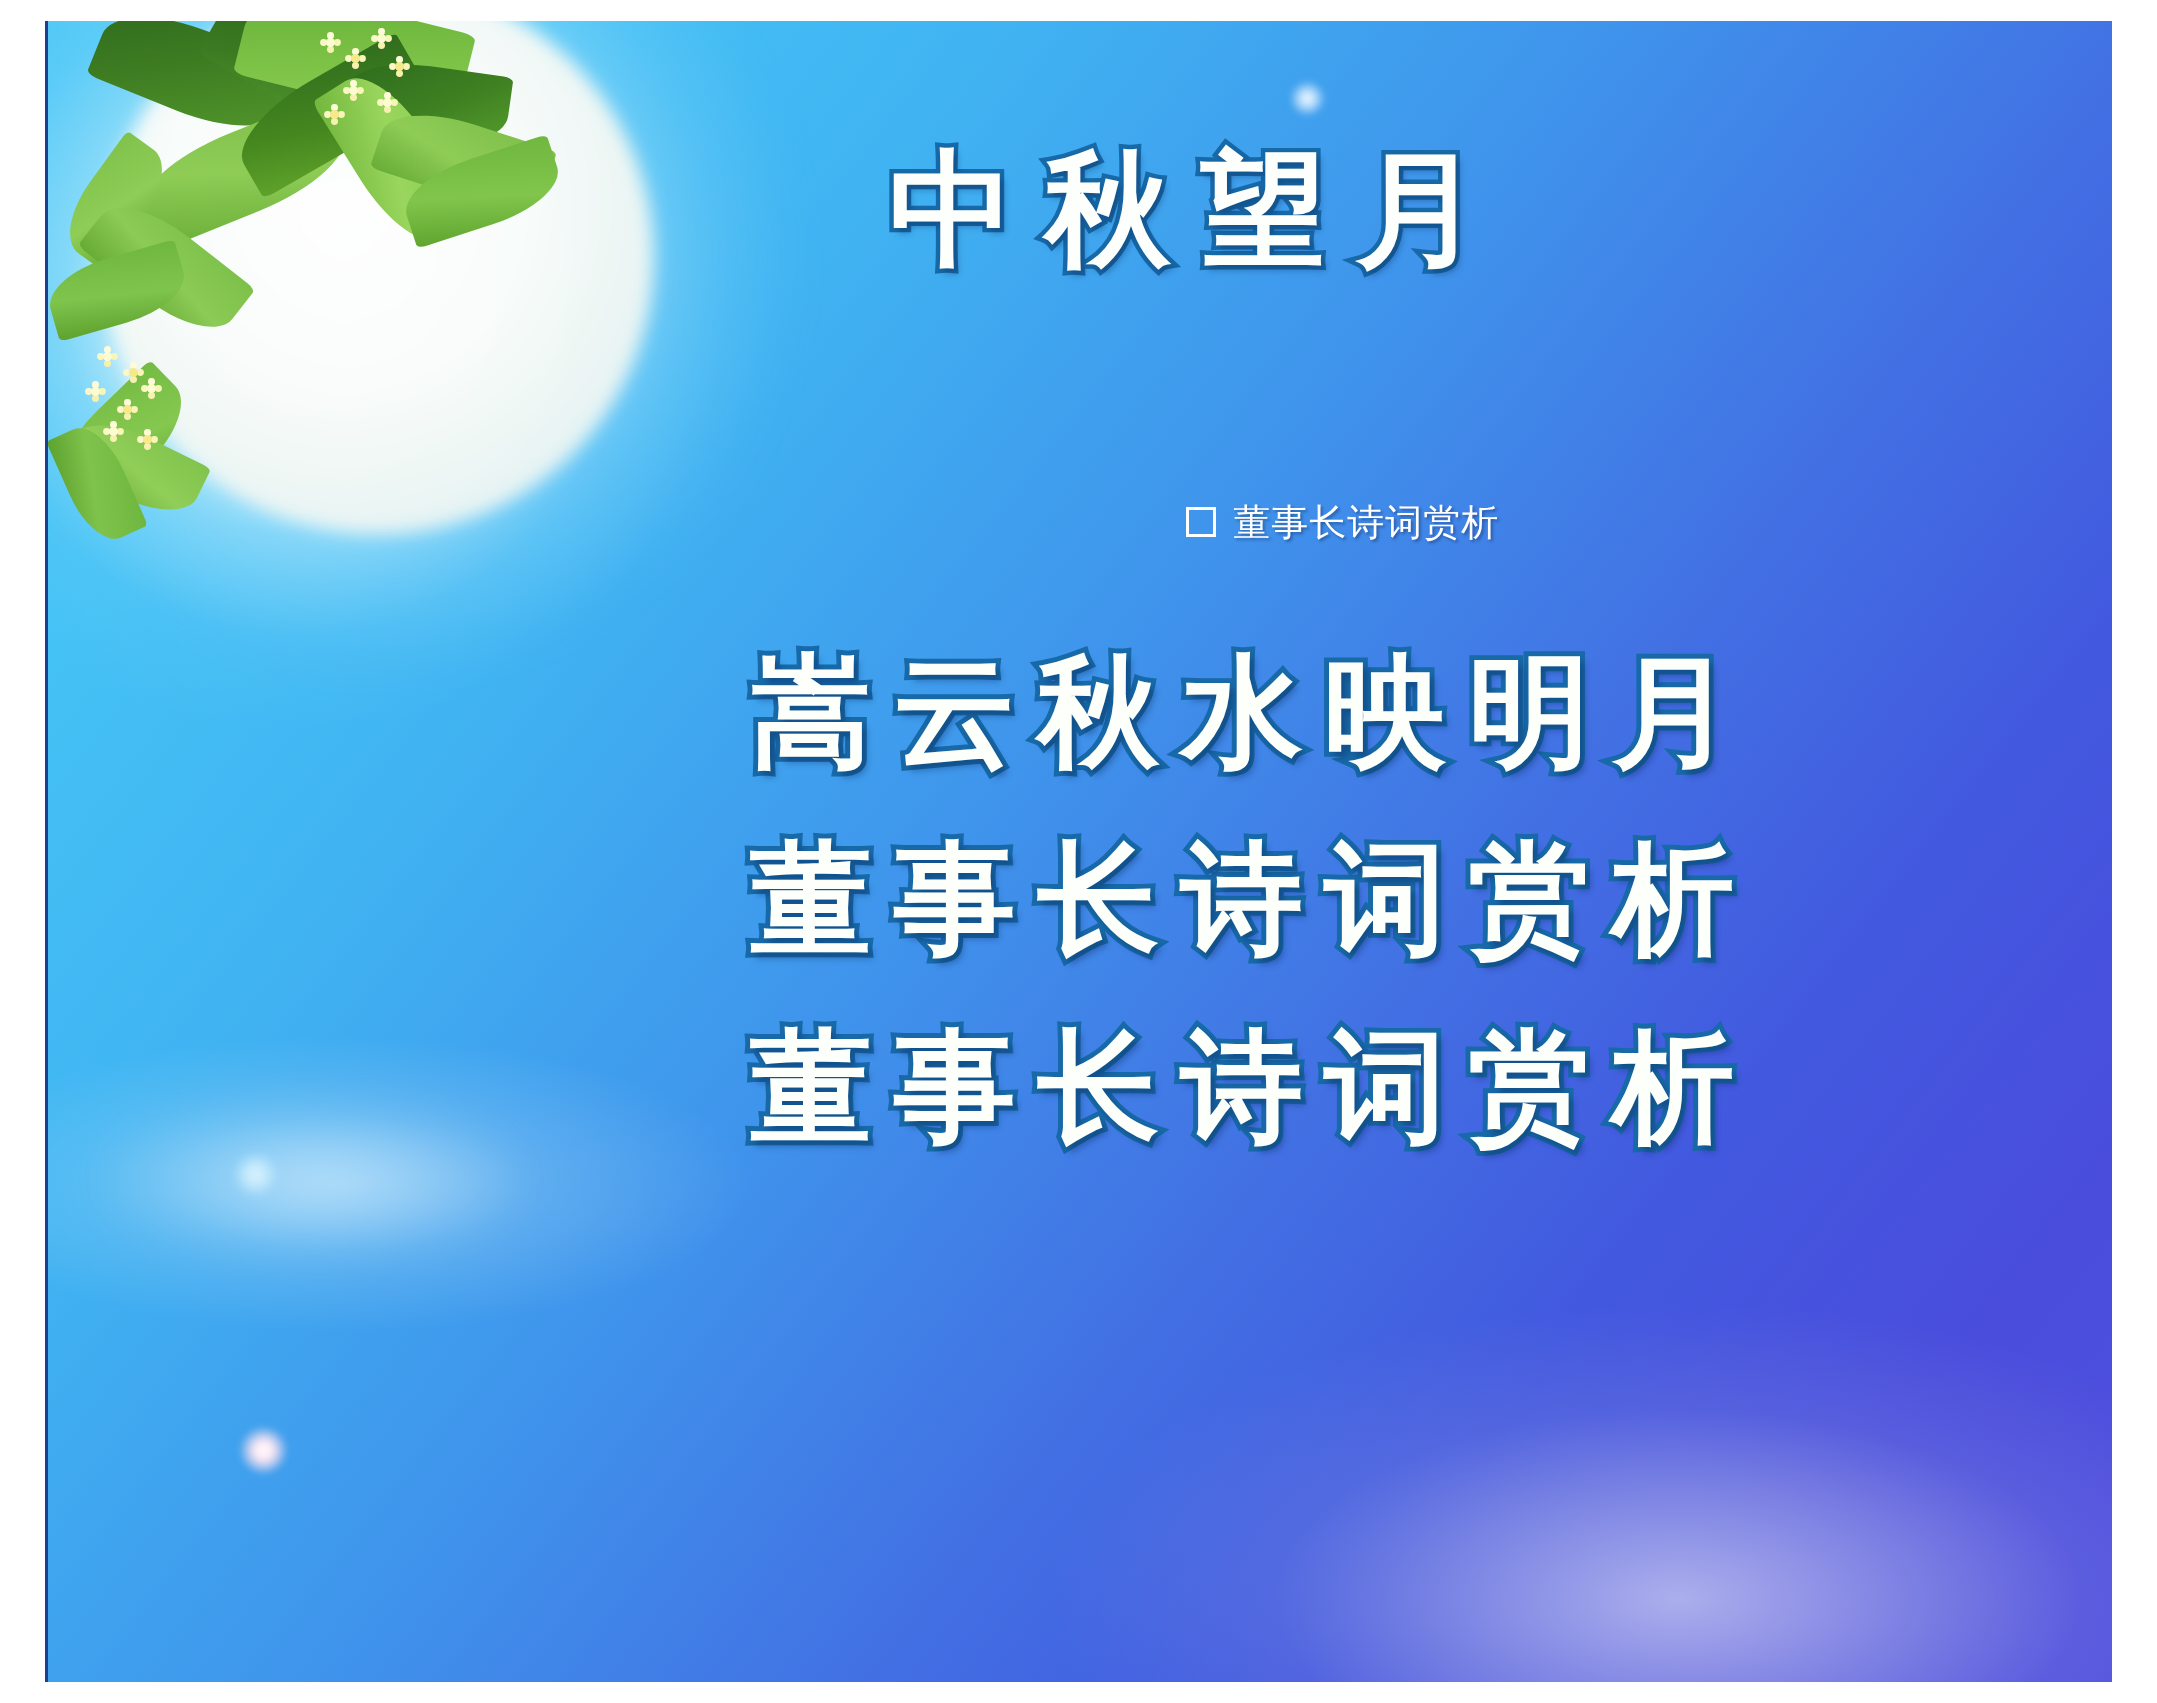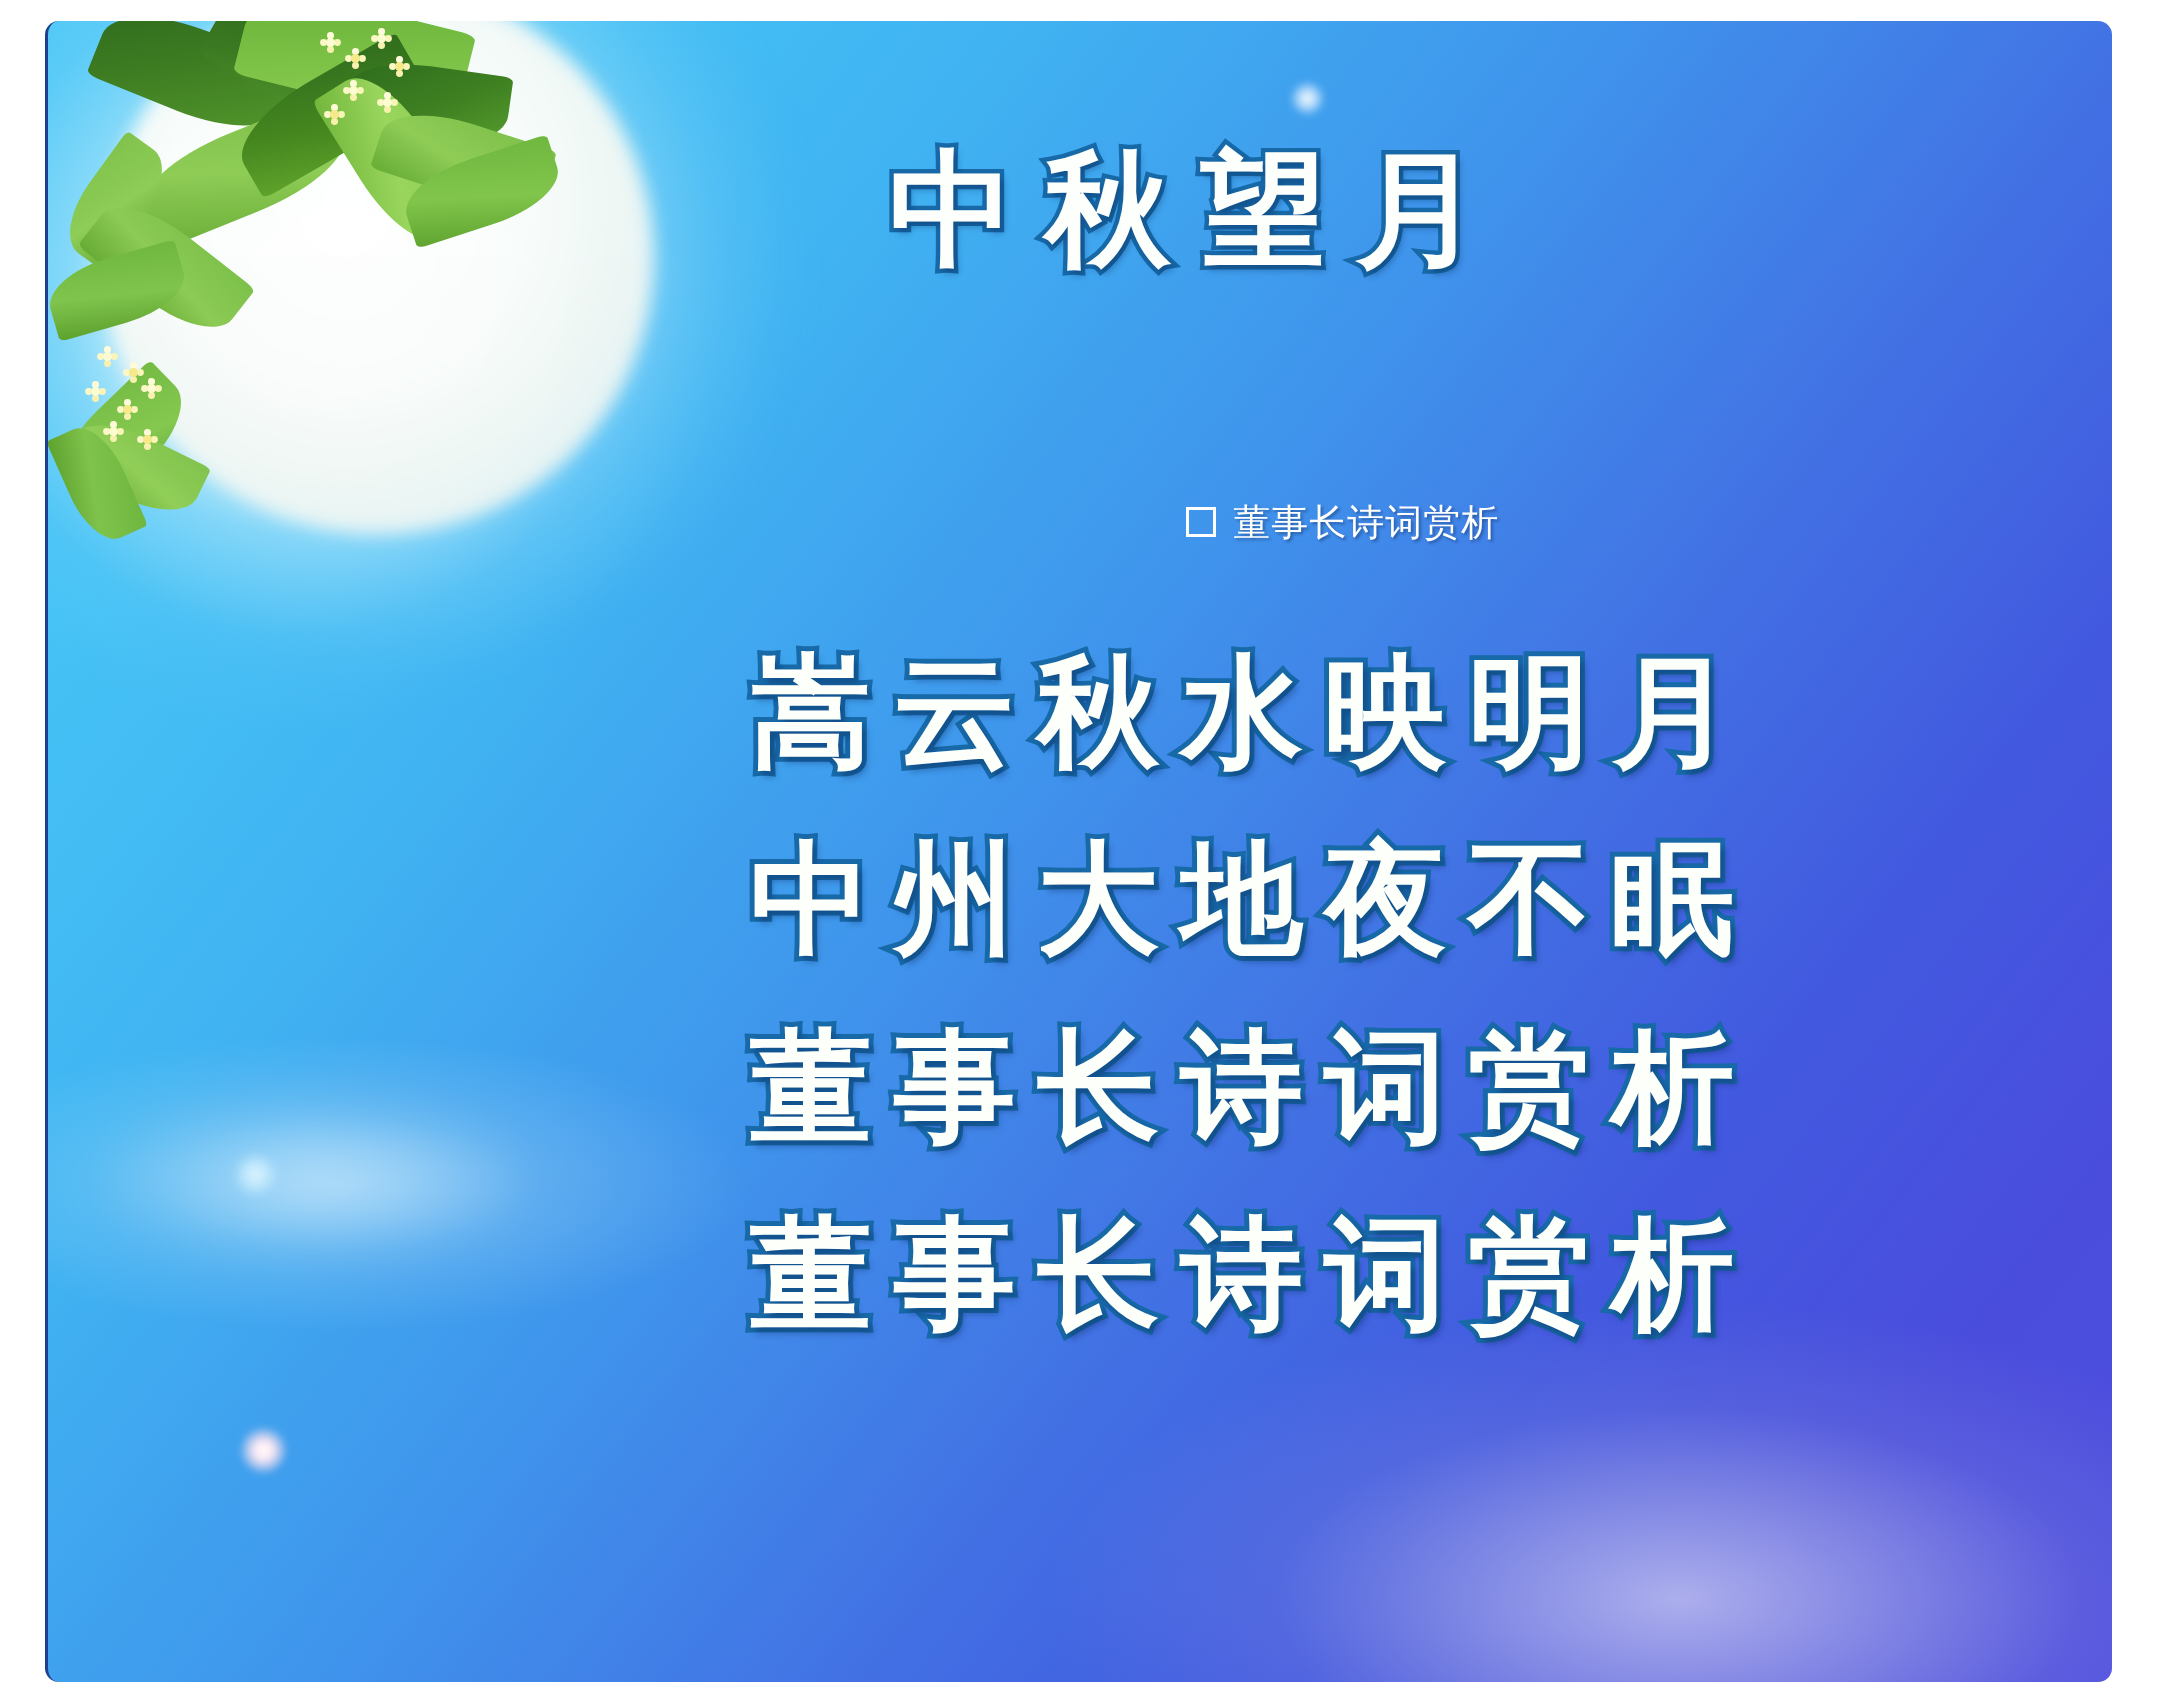--- a/index.html
+++ b/index.html
@@ -52,21 +52,20 @@
       
       linear-gradient(128deg,
           #4ec8f6 0%,
           #45c2f5 14%,
           #40b4f2 28%,
           #3f95ec 46%,
           #4272e4 62%,
           #4258df 76%,
           #4a4ddc 88%,
           #4f4ede 100%);
-    border-radius: 14px;
   }
 
   
   #moon {
     position: absolute;
     left: 54px;
     top: -39px;
     width: 552px;
     height: 552px;
     border-radius: 50%;
@@ -291,20 +290,19 @@
                 filter:blur(21.7px);"></div>
 
     <div id="title">中秋望月</div>
 
     <div id="subtitle">
       <span class="bullet"></span><span>董事长诗词赏析</span>
     </div>
 
     <div id="poem">
       <div class="poem-line">嵩云秋水映明月</div>
-      <div class="poem-line">中州大地夜不眠</div>
       <div class="poem-line">董事长诗词赏析</div>
       <div class="poem-line">董事长诗词赏析</div>
     </div>
 
   </div>
 </div>
 
 
 </body></html>

